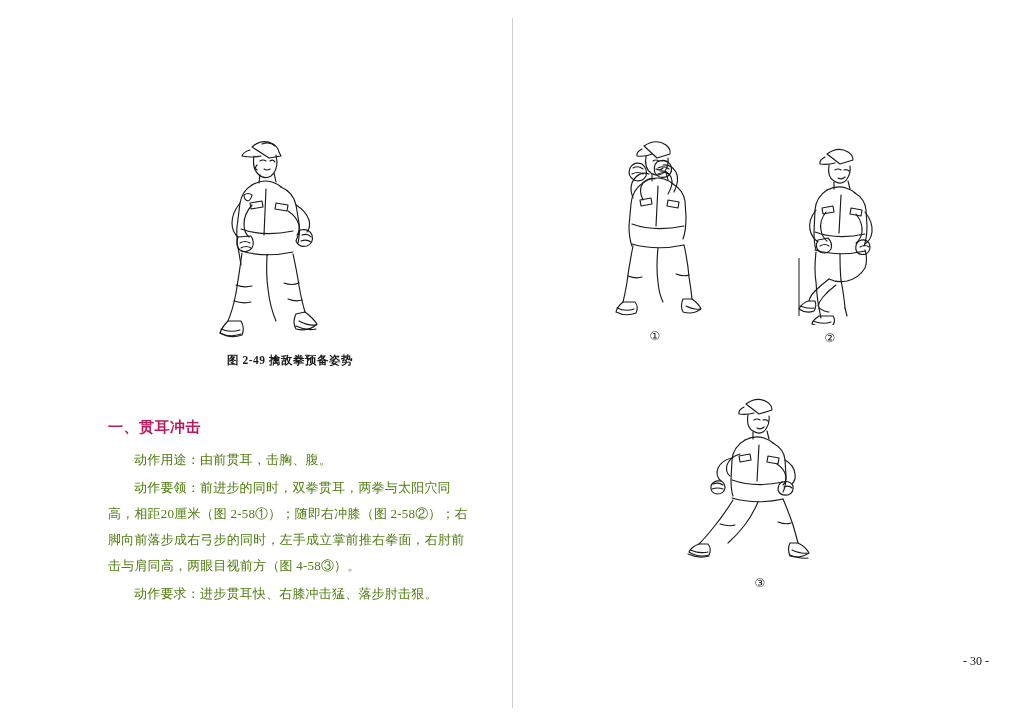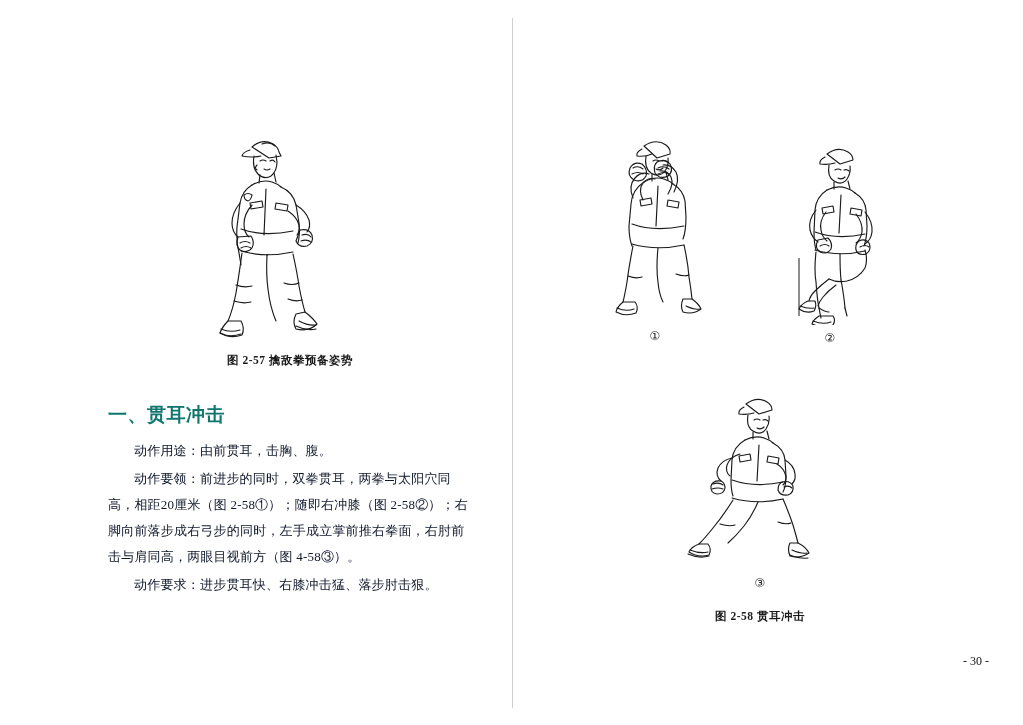--- a/index.html
+++ b/index.html
@@ -52,31 +52,32 @@
 
   
   .text-col {
     position: absolute;
     left: 108px;
     top: 402px;
     width: 360px;
   }
   .section-head {
     font-family: "Liberation Serif", serif;
-    font-size: 19px;
+    font-size: 15px;
     font-weight: bold;
-    color: #0f766e;
+    color: #be185d;
     margin-bottom: 10px;
     letter-spacing: 0.5px;
+    margin-top: 16px;
   }
   .para {
     font-family: "Liberation Serif", serif;
     font-size: 13px;
     line-height: 26px;
-    color: #0f172a;
+    color: #4d7c0f;
     text-indent: 26px;
     margin: 0 0 2px 0;
     letter-spacing: 0.2px;
   }
   .page-num {
     position: absolute;
     right: 34px;
     bottom: 56px;
     font-family: "Liberation Serif", serif;
     font-size: 12px;
@@ -139,21 +140,21 @@
         <path d="M30 208 q10 5 21 1"></path>
 
         <path d="M115 187 q8 6 12 12 q-8 8 -21 5 q-4 -7 0 -15 z"></path>
         <path d="M109 196 q9 5 17 4"></path>
         <path d="M106 201 q10 5 20 3"></path>
 
         <path d="M46 160 q8 3 16 1 M94 158 q8 3 15 0"></path>
         <path d="M44 176 q9 3 17 1 M98 174 q8 3 14 1"></path>
       </g>
     </svg>
-    <div class="fig-caption" style="margin-top:8px;">图 2-57   擒敌拳预备姿势</div>
+    <div class="fig-caption" style="margin-top:8px;">图 2-49   擒敌拳预备姿势</div>
   </div>
 
   <div class="figure" style="left:600px; top:128px; width:110px;">
     <svg width="110" height="195" viewBox="0 0 110 195">
       <g fill="none" stroke="#1a1a1a" stroke-width="1.15" stroke-linecap="round" stroke-linejoin="round">
 
         <path d="M44 18 q12 -8 22 -1 q5 4 4 9 l-13 4 z"></path>
         <path d="M42 21 q-6 3 -5 7 q8 1 15 -2"></path>
 
         <path d="M46 28 q-2 12 5 17 q8 5 14 -2 q4 -6 3 -13"></path>
@@ -284,21 +285,20 @@
         <path d="M30 158 q10 4 18 2"></path>
         <path d="M28 162 q11 5 21 2"></path>
 
         <path d="M138 151 q8 4 11 10 q-9 6 -19 3 q-3 -7 0 -13 z"></path>
         <path d="M132 158 q9 4 15 3"></path>
         <path d="M130 163 q10 4 18 3"></path>
         <path d="M60 132 q9 3 15 1 M118 130 q8 3 13 1"></path>
       </g>
     </svg>
     <div class="fig-num" style="margin-top:4px;">③</div>
-    <div class="fig-caption" style="margin-top:18px;">图 2-58   贯耳冲击</div>
   </div>
 
   <div class="text-col">
     <div class="section-head">一、贯耳冲击</div>
     <p class="para">动作用途：由前贯耳，击胸、腹。</p>
     <p class="para">动作要领：前进步的同时，双拳贯耳，两拳与太阳穴同高，相距20厘米（图 2-58①）；随即右冲膝（图 2-58②）；右脚向前落步成右弓步的同时，左手成立掌前推右拳面，右肘前击与肩同高，两眼目视前方（图 4-58③）。</p>
     <p class="para">动作要求：进步贯耳快、右膝冲击猛、落步肘击狠。</p>
   </div>
 
   <div class="page-num">- 30 -</div>

